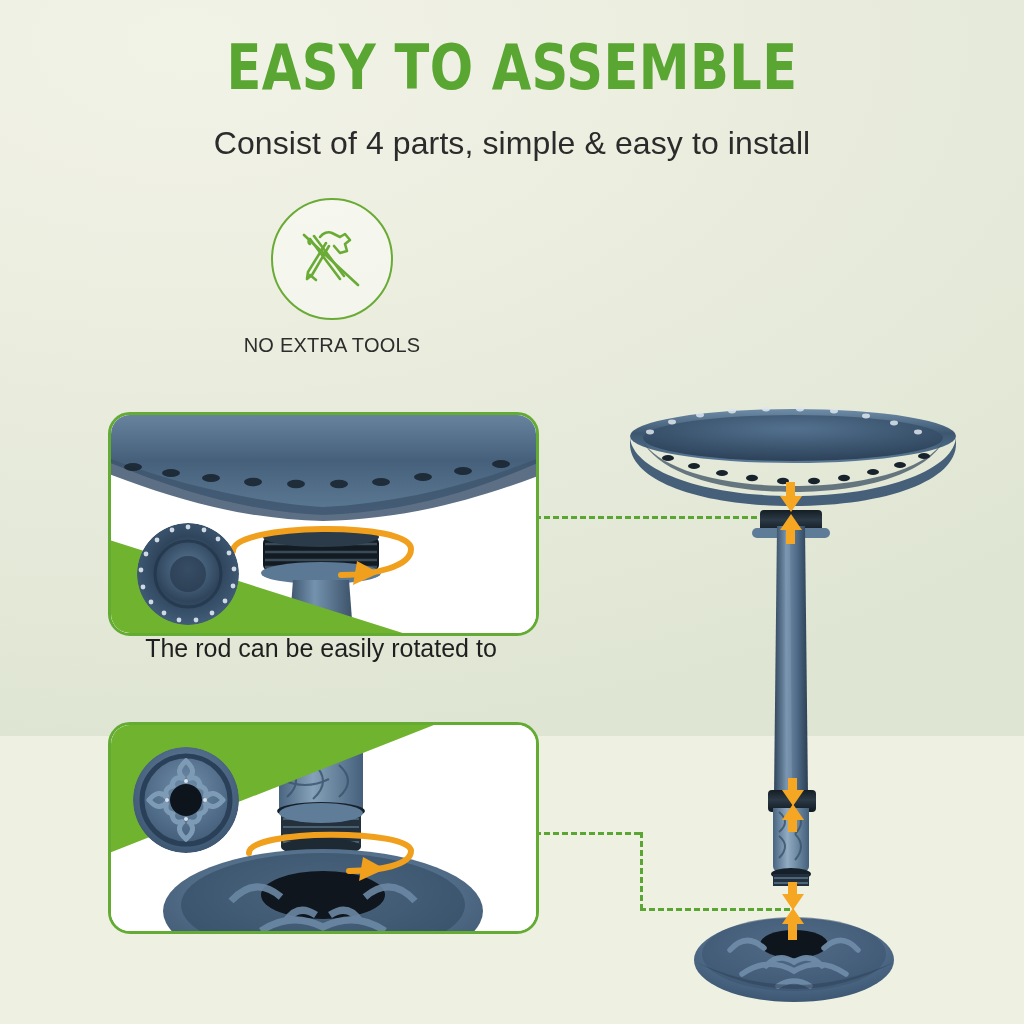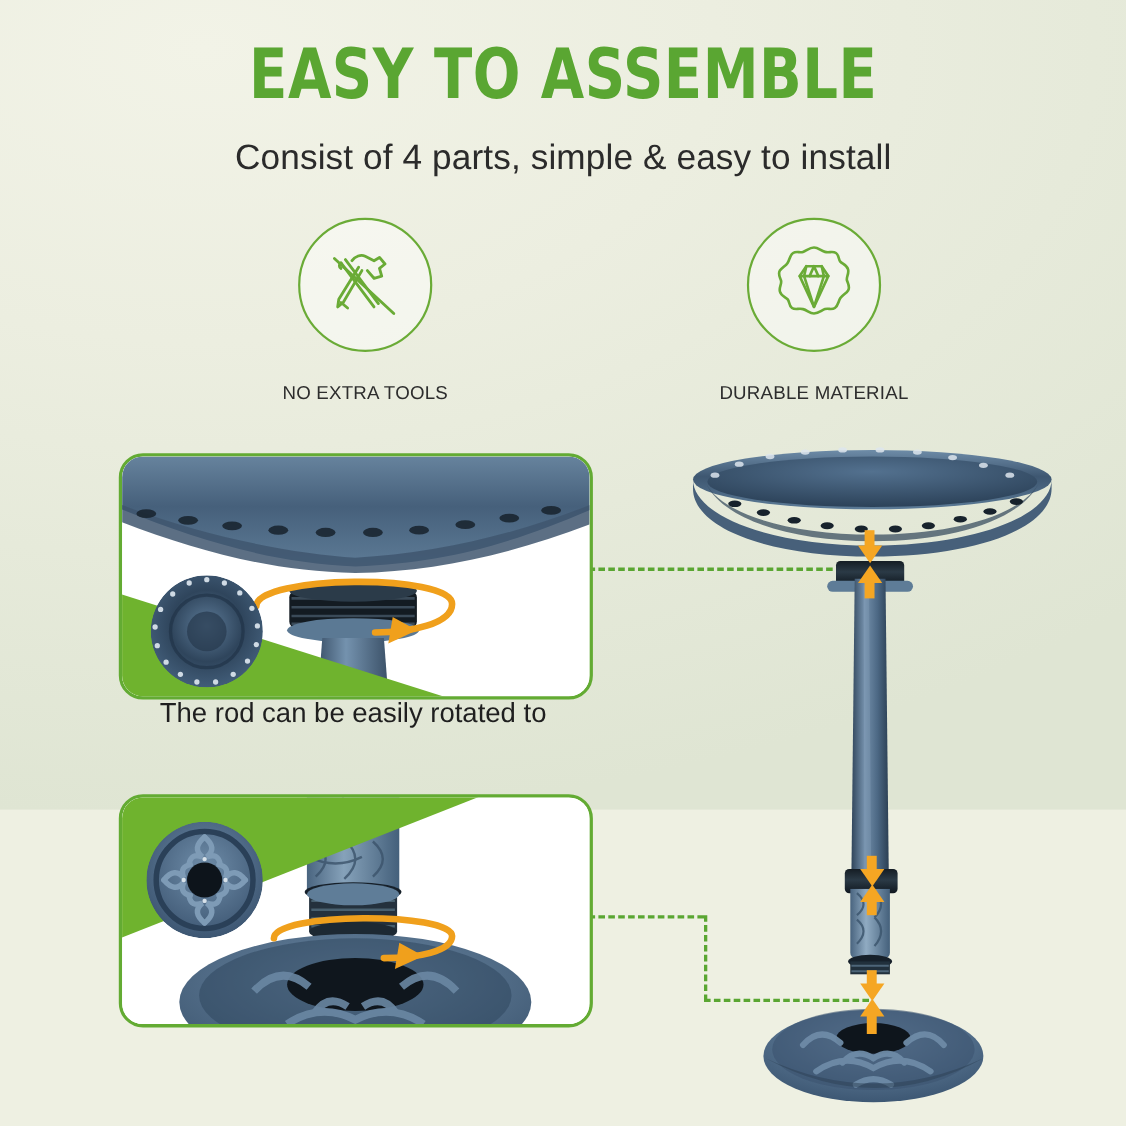--- a/index.html
+++ b/index.html
@@ -21,21 +21,21 @@
     letter-spacing:.5px;transform:scaleX(.9);transform-origin:center;
     font-family:"DejaVu Sans Condensed","Liberation Sans",sans-serif;
   }
   .subtitle{margin-top:26px;font-size:32px;color:#2b2b2b;letter-spacing:.1px;}
 
   
   .features{position:absolute;top:198px;left:236px;width:600px;display:flex;justify-content:space-between;}
   .feat{width:192px;display:flex;flex-direction:column;align-items:center;}
   .feat .ring{width:118px;height:118px;border-radius:50%;border:2.6px solid #6aab36;
     background:rgba(255,255,255,.45);display:flex;align-items:center;justify-content:center;}
-  .feat .lbl{margin-top:28px;font-size:17px;color:#2d2d2d;letter-spacing:.2px;white-space:nowrap;}
+  .feat .lbl{margin-top:14px;font-size:20px;color:#2d2d2d;letter-spacing:.2px;white-space:nowrap;}
 
   
   .card{position:absolute;border:3px solid #63ab33;border-radius:22px;background:#fff;overflow:hidden;}
   #card1{left:108px;top:412px;width:425px;height:218px;}
   #card2{left:108px;top:722px;width:425px;height:206px;}
   .card .photo{position:absolute;inset:0;}
 
   .wedge{position:absolute;background:#6fb32e;}
   
   #wedge1{left:-2px;bottom:-2px;width:300px;height:132px;
@@ -94,35 +94,20 @@
             <path d="M28 23l30 40"></path>
             <path d="M24 26c-2 1-2 4 0 5"></path>
             <path d="M18 22 72 72"></path>
           </g>
         </svg>
       </div>
       <div class="lbl">NO EXTRA TOOLS</div>
     </div>
 
 
-    <div class="feat">
-      <div class="ring">
-        <svg width="92" height="92" viewBox="0 0 92 92">
-          <g fill="none" stroke="#6aab36" stroke-width="2.4" stroke-linecap="round" stroke-linejoin="round">
-            <path id="scallop" d="M46 12
-              c4 0 6 3 10 4 s7-1 10 1 2 6 4 8 6 3 7 7 -2 7-1 10 3 6 1 9 -5 4-7 7 -2 7-5 9 -6 0-9 1 -6 4-10 4 -6-3-10-4 -7 1-10-1 -2-6-4-8 -6-3-7-7 2-7 1-10 -3-6-1-9 5-4 7-7 2-7 5-9 6 0 9-1 6-4 10-4 z"></path>
-            <path d="M33 38h26l-13 28z"></path>
-            <path d="M33 38l6-9h14l6 9"></path>
-            <path d="M39 29l-2 9 9 28 9-28-2-9"></path>
-            <path d="M42 38l4-9 4 9"></path>
-          </g>
-        </svg>
-      </div>
-      <div class="lbl">DURABLE MATERIAL</div>
-    </div>
   </div>
 
   <div class="dash dash-h" style="left:535px;top:516px;width:240px;"></div>
   <div class="dash dash-h" style="left:535px;top:832px;width:105px;"></div>
   <div class="dash dash-v" style="left:640px;top:832px;height:78px;"></div>
   <div class="dash dash-h" style="left:640px;top:908px;width:150px;"></div>
 
   <div class="card" id="card1">
     <svg class="photo" viewBox="0 0 425 218" preserveAspectRatio="none">
       <defs>

